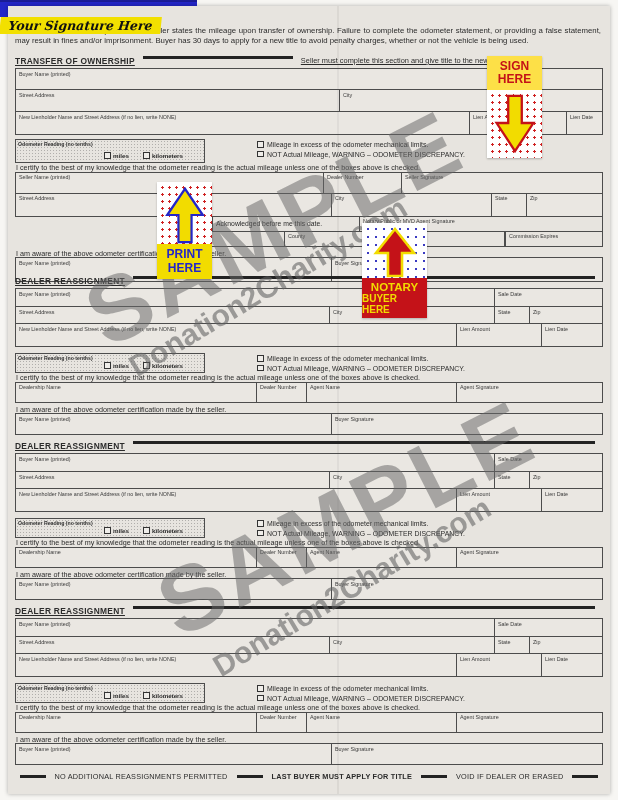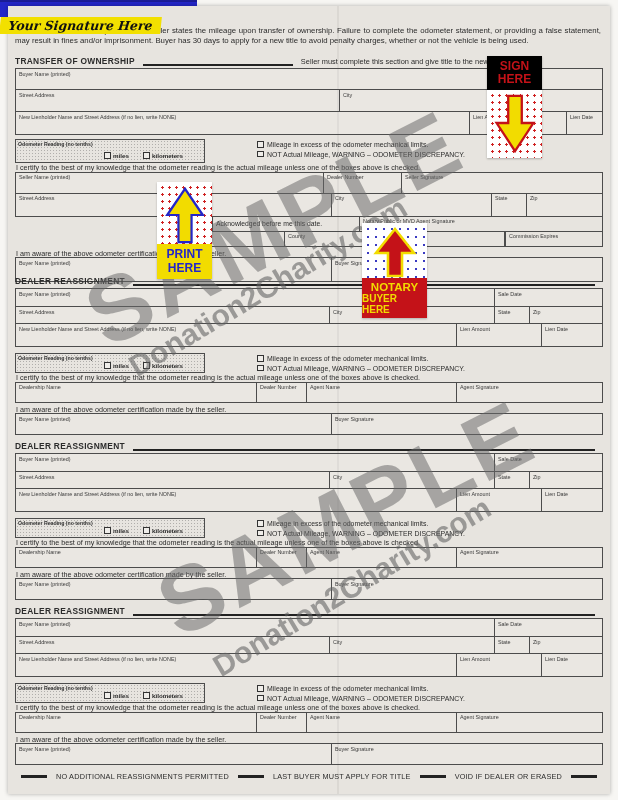--- a/index.html
+++ b/index.html
@@ -8,21 +8,21 @@
   .paper{position:absolute;left:8px;top:6px;width:602px;height:788px;background:#e7e4df;
          box-shadow:0 0 4px rgba(0,0,0,.3);}
   .paper:before{content:"";position:absolute;left:329px;top:0;width:2px;height:100%;
          background:rgba(0,0,0,.05);}
 
   
   .intro{position:absolute;left:7px;top:20px;width:586px;font-size:7.8px;line-height:9.6px;
          text-align:justify;margin:0;}
   .intro b{font-weight:400;}
   .sec{position:absolute;left:7px;width:588px;}
-  .sec-head{display:flex;align-items:flex-end;height:10px;}
+  .sec-head{display:flex;align-items:flex-start;height:10px;text-decoration:underline;}
   .sec-title{font-size:8.4px;font-weight:700;letter-spacing:.3px;white-space:nowrap;}
   .rule{height:2.5px;background:#222;margin:0 8px;}
   .rule.short{width:150px;}
   .rule.long{flex:1;}
   .sec-note{font-size:7.4px;white-space:nowrap;}
   .row{display:flex;border:1px solid #4c4c4c;background:rgba(255,255,255,.12);margin-top:-1px;}
   .cell{font-size:5.4px;color:#3a3a3a;padding:1.5px 0 0 3px;box-sizing:border-box;
         border-left:1px solid #4c4c4c;overflow:hidden;white-space:nowrap;}
   .cell:first-child{border-left:none;}
   .freeline{font-size:7.2px;padding:1px 0 0 1px;line-height:8.5px;}
@@ -34,41 +34,41 @@
   .odo-checks{position:absolute;left:88px;bottom:3px;display:flex;gap:14px;font-size:6.2px;font-weight:700;}
   .ck{display:flex;align-items:center;gap:2.5px;}
   .ckbox{width:4.6px;height:4.6px;border:1px solid #333;display:inline-block;background:#efede9;}
   .opts{margin-left:52px;display:flex;flex-direction:column;gap:2.5px;padding-top:2px;}
   .optline{display:flex;align-items:center;gap:3.5px;font-size:6.9px;}
   .notary{margin-top:-1px;}
   .nrow{display:flex;margin-top:-1px;}
   .footer{position:absolute;left:7px;width:588px;display:flex;align-items:center;
           justify-content:center;gap:9px;font-size:7.3px;letter-spacing:.2px;white-space:nowrap;}
   .dash{width:26px;height:2.8px;background:#222;}
-  .footer .mid{font-weight:400;}
+  .footer .mid{font-weight:700;}
 
   
   .wm{position:absolute;text-align:center;pointer-events:none;z-index:3;line-height:1;}
   .wm-sample{font-size:92px;font-weight:700;letter-spacing:4px;color:rgba(104,104,104,.52);}
   .wm-site{font-size:30px;font-weight:700;color:rgba(96,96,96,.58);}
   #wm-s1{left:58px;top:182px;width:432px;transform:rotate(-27deg);}
   #wm-s2{left:130px;top:472px;width:432px;transform:rotate(-27deg);}
   #wm-d1{left:98px;top:272px;width:340px;transform:rotate(-31deg);}
   #wm-d2{left:182px;top:572px;width:340px;transform:rotate(-31deg);}
 
   
   .sticker{position:absolute;z-index:5;box-shadow:0 1px 2px rgba(0,0,0,.25);}
   .dotsR{background-color:#fff;background-image:radial-gradient(circle,#cf2020 1.05px,transparent 1.35px);
          background-size:7px 7px;background-position:2px 2px;}
   .dotsB{background-color:#fff;background-image:radial-gradient(circle,#3a3ac2 1.05px,transparent 1.35px);
          background-size:8px 8px;background-position:2px 2px;}
   .stk-label{display:flex;flex-direction:column;align-items:center;justify-content:center;
              font-weight:700;line-height:1.1;}
   #sign-here{left:487px;top:56px;width:55px;height:102px;display:flex;flex-direction:column;}
-  #sign-here .head{height:34px;background:#000000;color:#c41218;font-size:12px;}
+  #sign-here .head{height:34px;background:#fde047;color:#c41218;font-size:12px;}
   #sign-here .body{flex:1;display:flex;align-items:center;justify-content:center;}
   #print-here{left:157px;top:182px;width:55px;height:97px;display:flex;flex-direction:column;}
   #print-here .body{height:62px;display:flex;align-items:flex-end;justify-content:center;}
   #print-here .head{flex:1;background:#f2dc00;color:#2326c8;font-size:12px;}
   #notary-sign{left:362px;top:223px;width:65px;height:95px;display:flex;flex-direction:column;}
   #notary-sign .body{height:55px;display:flex;align-items:flex-end;justify-content:center;}
   #notary-sign .head{flex:1;background:#c41218;color:#f2dc00;font-size:11.5px;}
   #notary-sign .head span:last-child{font-size:10px;}
   #print-name{left:84px;top:163px;width:197px;height:15px;background:#2326c8;z-index:5;
               color:#fff;font-weight:700;font-size:11.5px;display:flex;align-items:center;

